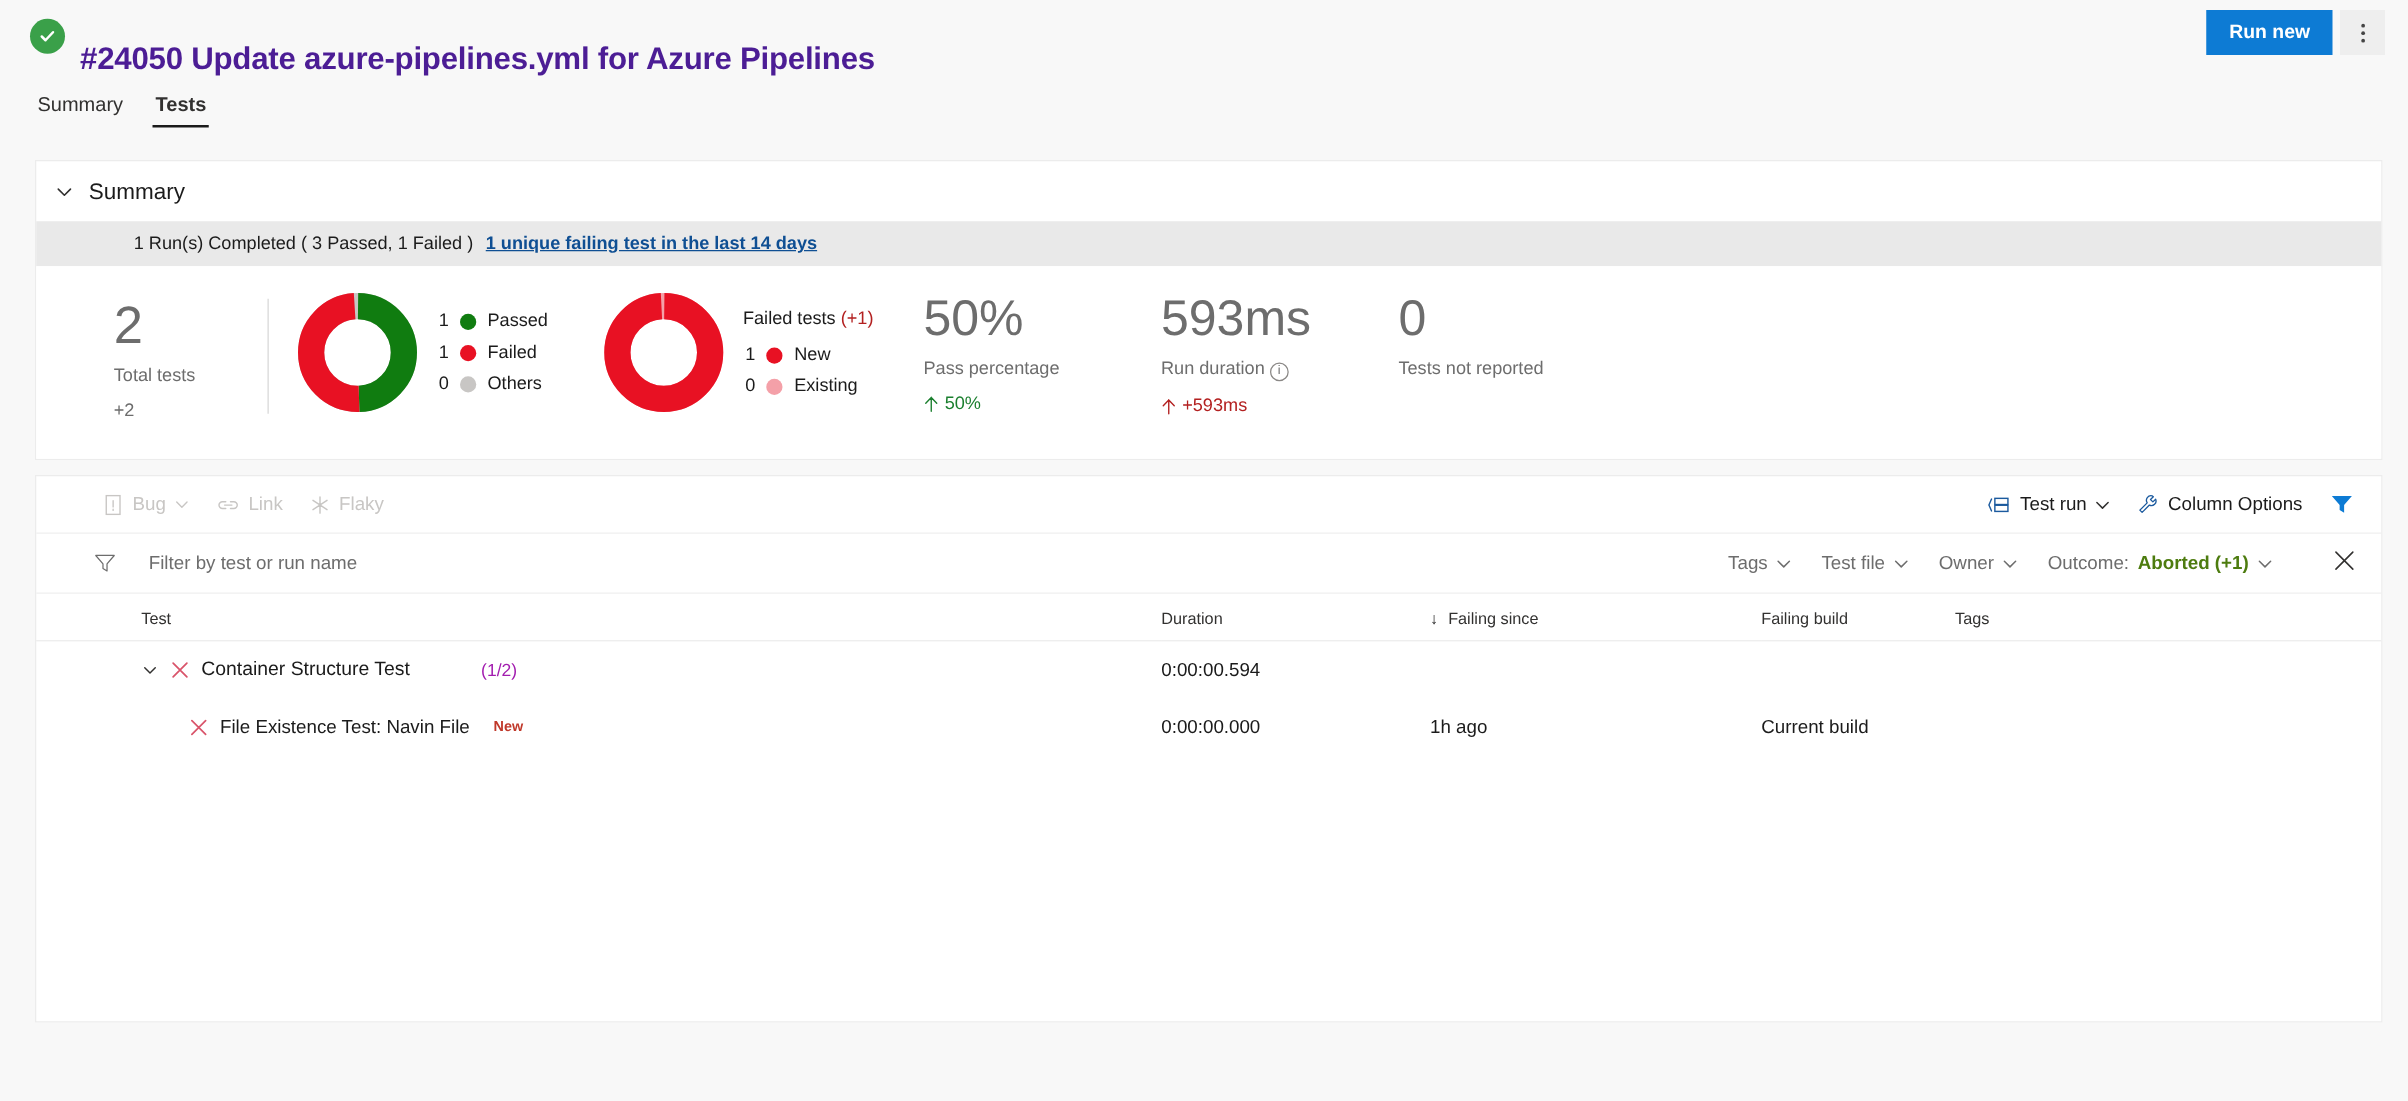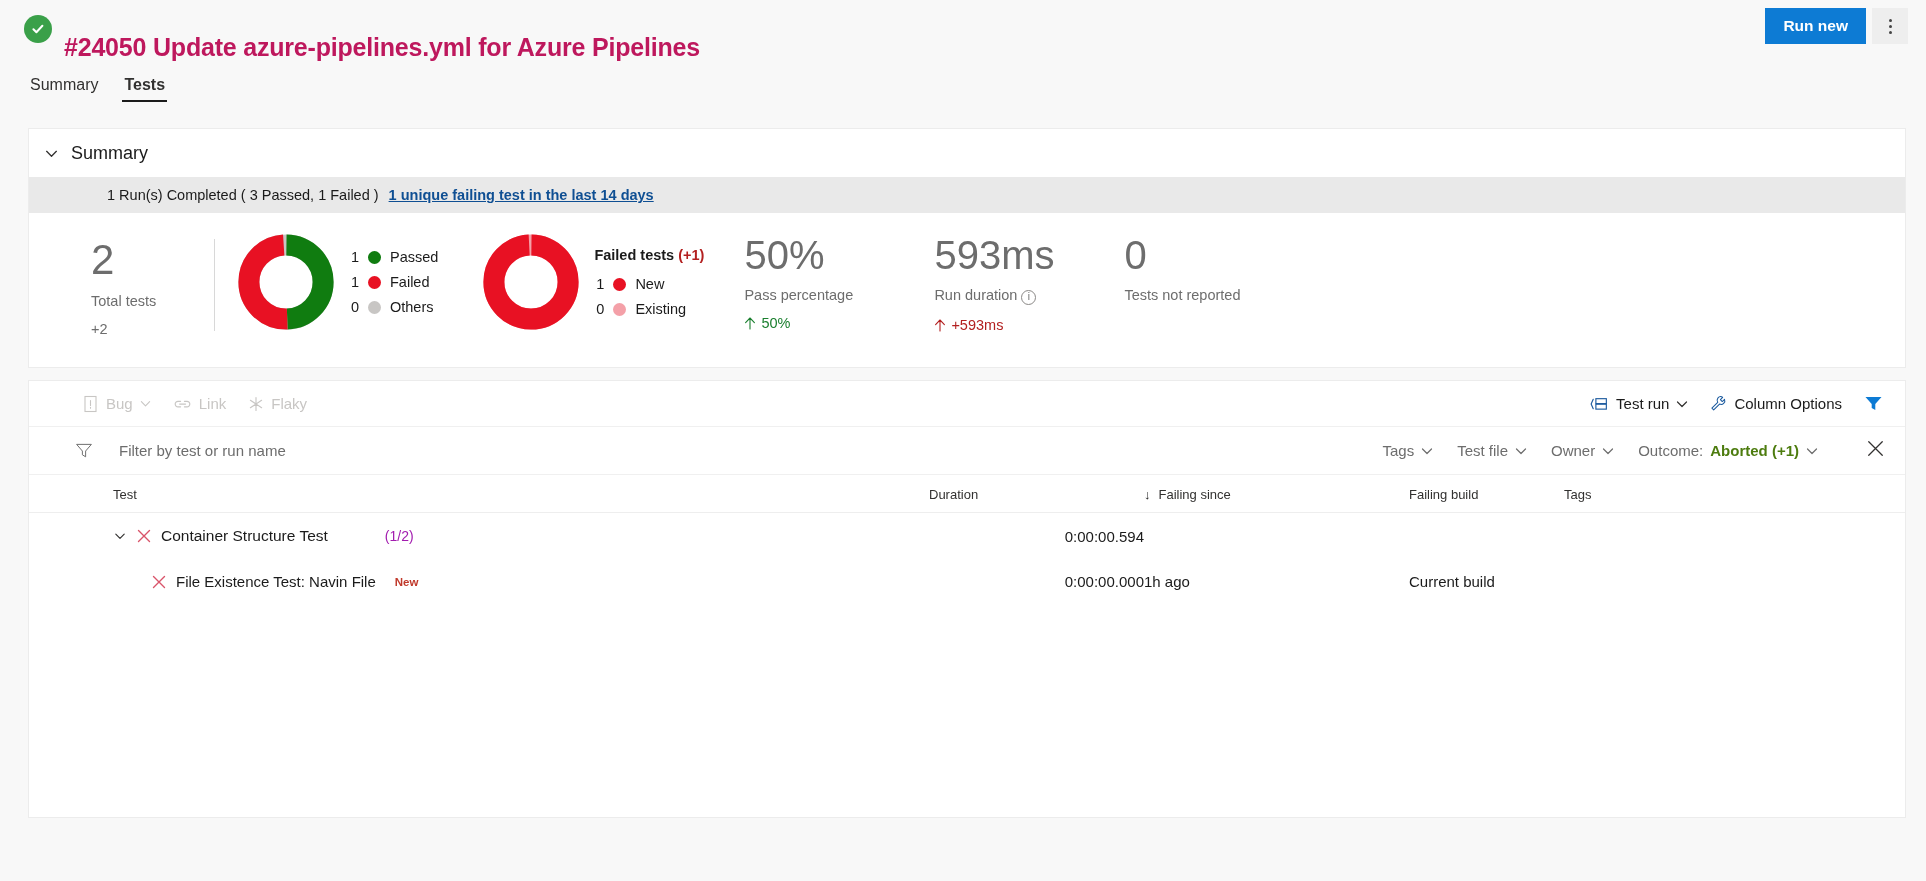--- a/index.html
+++ b/index.html
@@ -28,21 +28,21 @@
     width: 28px; height: 28px; border-radius: 50%;
     background: #3aa049;
     display: flex; align-items: center; justify-content: center;
     flex: 0 0 auto;
     margin-right: 12px;
   }
   .status-check svg { display:block; }
   .build-title {
     font-size: 25px;
     font-weight: 600;
-    color: #be185d;
+    color: #4c1d95;
     letter-spacing: -0.2px;
     white-space: nowrap;
     margin-top: 36px;
   }
   .build-sub {
     padding-left: 64px;
     margin-top: 2px;
     font-size: 14.5px;
     color: #6d6d6d;
   }
@@ -170,21 +170,21 @@
   .donut { width: 98px; height: 98px; flex: 0 0 auto; }
   .legend { display: flex; flex-direction: column; gap: 9px; }
   .legend-row {
     display: flex; align-items: center;
     font-size: 14.5px; color: #1b1b1b;
     gap: 9px;
     white-space: nowrap;
   }
   .legend-count { width: 10px; text-align: right; color: #1b1b1b; }
   .dot { width: 13px; height: 13px; border-radius: 50%; flex:0 0 auto; }
-  .legend-title { font-size: 14.5px; color: #1b1b1b; margin-bottom: 4px; white-space: nowrap; font-weight: bold;}
+  .legend-title { font-size: 14.5px; color: #1b1b1b; margin-bottom: 4px; white-space: nowrap;}
   .legend-title .plus { color: #b32020; }
 
   .donut-block.failed { margin-left: 44px; }
   .failed-legend { display:flex; flex-direction:column; gap:9px; }
 
   .metric-col {
     padding-top: 2px;
     margin-left: 40px;
     min-width: 150px;
   }
@@ -265,21 +265,21 @@
     border-bottom: 1px solid #eeeeee;
     vertical-align: bottom;
   }
   table.results td {
     font-size: 15px;
     color: #1b1b1b;
     padding: 14px 0;
     vertical-align: middle;
   }
   .c-test { width: 900px; padding-left: 84px !important; }
-  .c-dur  { width: 215px; text-align: right; }
+  .c-dur  { width: 215px; }
   .c-since{ width: 265px; }
   .c-build{ width: 155px; }
   .c-tags { width: auto; }
   .sort-arrow { color: #1b1b1b; margin-right: 8px; display:inline-block; }
 
   .tree-row { display: flex; align-items: center; gap: 9px; }
   .tree-row.child { padding-left: 38px; }
   .tw { width: 14px; display:flex; align-items:center; justify-content:center; cursor:pointer; }
   .xmark { width: 16px; height: 16px; flex:0 0 auto; }
   .muted-count { color: #a21caf; font-size: 14px; margin-left: 48px; }

